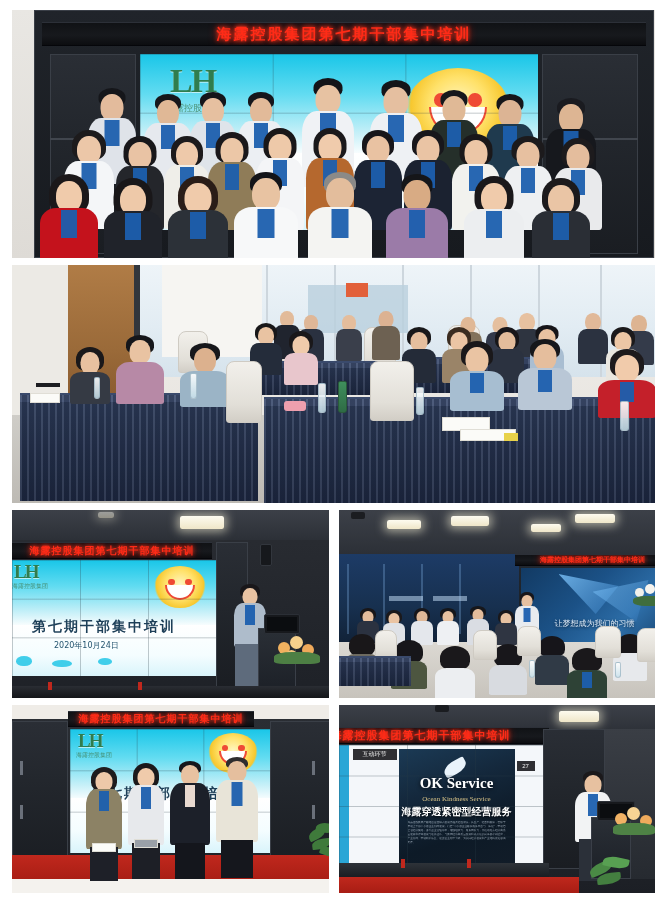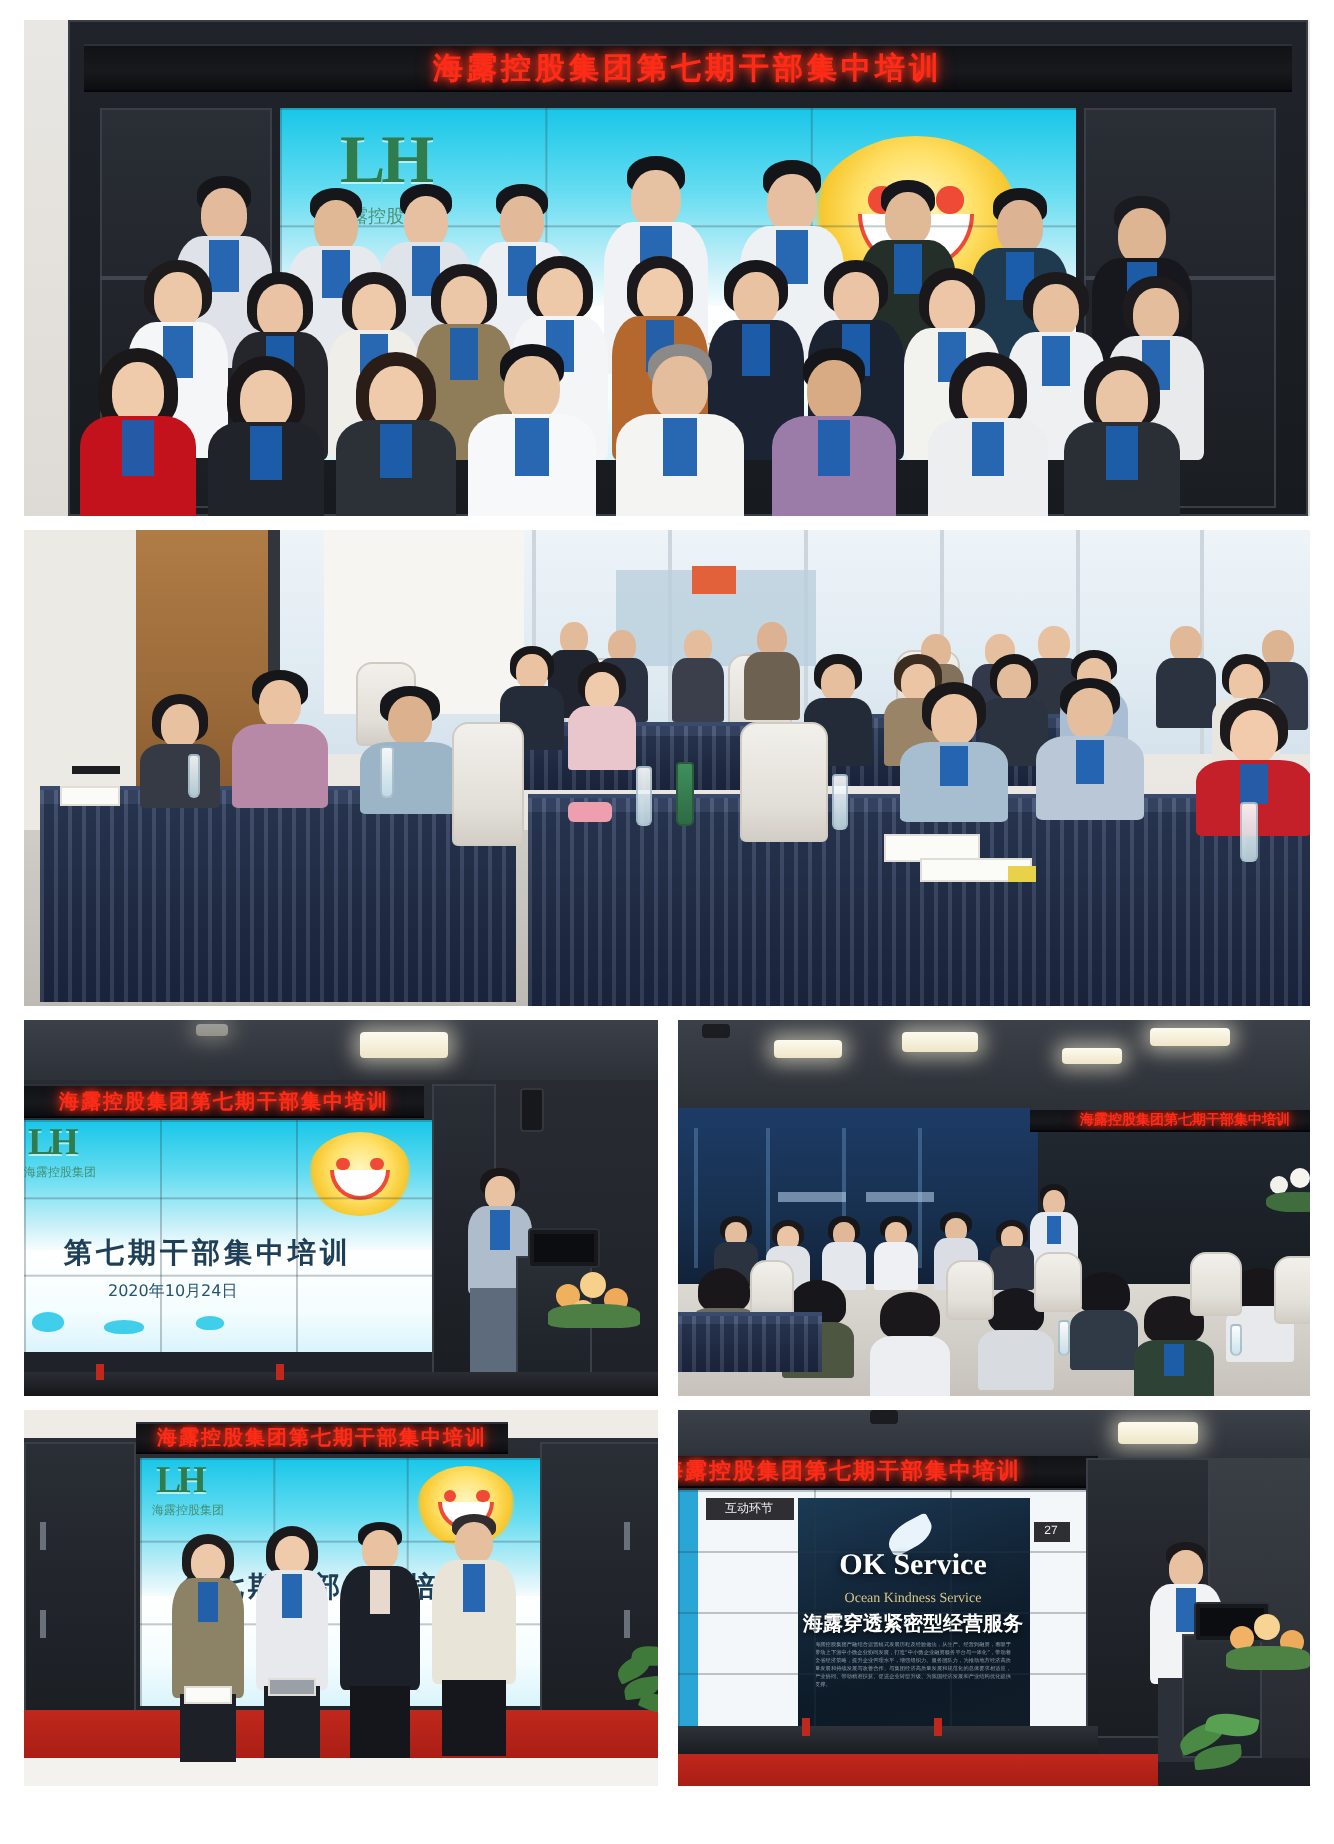--- a/index.html
+++ b/index.html
@@ -732,20 +732,25 @@
           <div class="lyr" style="left:44px;top:10px;width:2px;height:70px;background:rgba(120,165,215,.35);"></div>
           <div class="lyr" style="left:82px;top:10px;width:2px;height:70px;background:rgba(120,165,215,.35);"></div>
           <div class="lyr" style="left:120px;top:10px;width:2px;height:70px;background:rgba(120,165,215,.35);"></div>
           <div class="lyr" style="left:50px;top:42px;width:34px;height:5px;background:rgba(190,215,240,.55);"></div>
           <div class="lyr" style="left:94px;top:42px;width:34px;height:5px;background:rgba(190,215,240,.55);"></div>
         </div>
         <div class="lyr" style="left:180px;top:44px;width:150px;height:92px;background:linear-gradient(180deg,#232931,#171c22);"></div>
 
         <div class="lyr led" style="left:176px;top:44px;width:156px;height:12px;font-size:7px;letter-spacing:0;">海露控股集团第七期干部集中培训</div>
 
+        <div class="proj-screen" style="left:182px;top:58px;width:148px;height:78px;">
+          <div class="poly" style="left:38px;top:6px;width:60px;height:40px;clip-path:polygon(0 0,100% 30%,62% 100%);"></div>
+          <div class="poly" style="left:72px;top:12px;width:56px;height:42px;clip-path:polygon(0 28%,100% 0,78% 100%);opacity:.75;"></div>
+          <div class="proj-text" style="top:50px;font-size:8px;">让梦想成为我们的习惯</div>
+        </div>
 
         <div class="lyr" style="left:0;top:132px;width:330px;height:56px;background:linear-gradient(180deg,#dcd9d3,#c7c3bc);"></div>
 
         <div class="person" style="left:176px;top:82px;width:24px;height:54px;">
           <div class="hair" style="top:0;width:14px;height:10px;background:#17161a;"></div>
           <div class="head" style="top:3px;width:11px;height:13px;background:#e6c0a0;"></div>
           <div class="body" style="top:14px;width:24px;height:30px;background:#e8ebef;"></div>
           <div class="lanyard" style="top:16px;width:7px;height:14px;"></div>
         </div>
 

